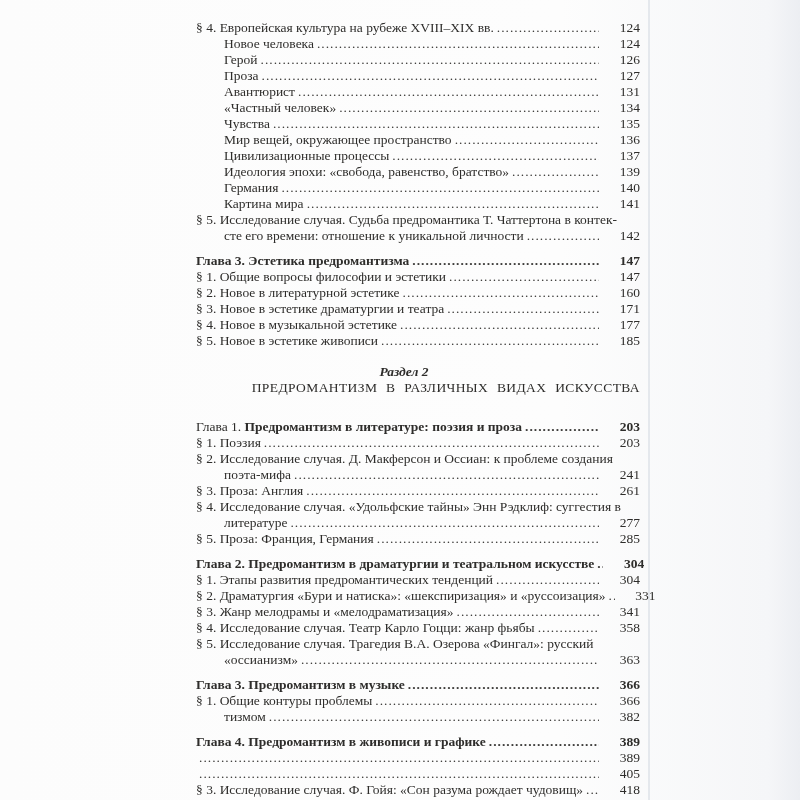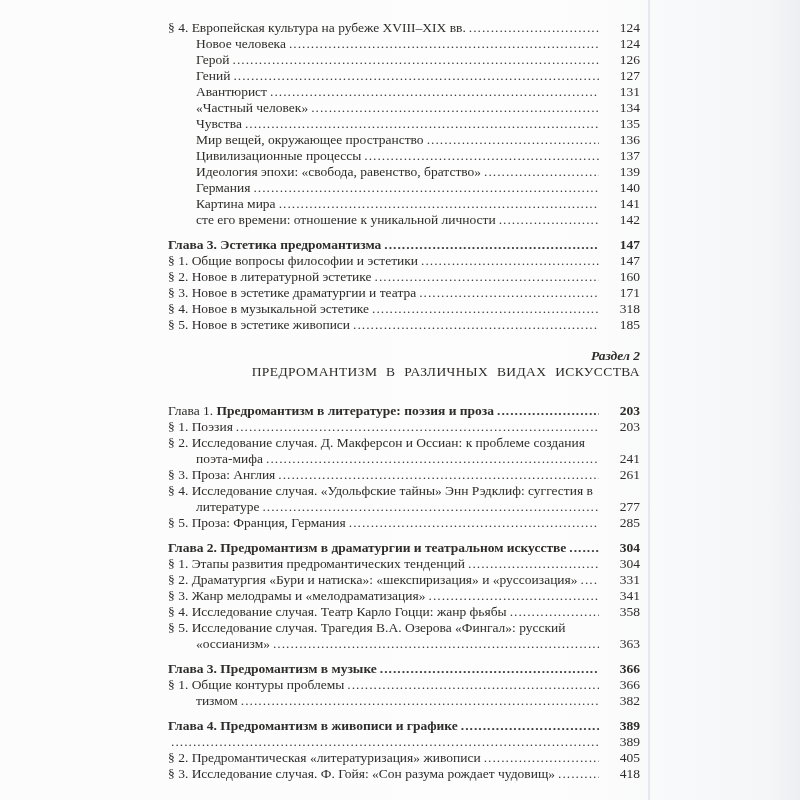--- a/index.html
+++ b/index.html
@@ -14,35 +14,35 @@
     background:linear-gradient(90deg,#fcfcfc 0%,#fdfdfd 70%,#f5f6f8 96%,#eceef2 100%);
   }
   .page-edge{
     position:absolute;top:0;bottom:0;left:648px;width:2px;
     background:rgba(176,186,202,0.28);
   }
   .toc{
     position:absolute;left:168px;top:20px;width:472px;
     font-size:13.5px;line-height:16px;
   }
-  .row{display:flex;align-items:flex-start;}
+  .row{display:flex;align-items:flex-start;margin-left:28px;}
   .row .label{white-space:nowrap;flex:0 1 auto;}
   .row.topic .label{padding-left:28px;}
   .row.cont .label{padding-left:28px;}
   .row.chapter{margin-top:9px;font-weight:bold;}
   .row.chapter .pre{font-weight:normal;}
   .dots{
     flex:1 1 auto;min-width:6px;overflow:hidden;white-space:nowrap;
     margin-left:3px;letter-spacing:1px;color:#3d3c3a;
   }
   .pagenum{
     flex:0 0 32px;text-align:right;margin-left:9px;
   }
   .part-num{
-    margin-top:15px;text-align:right;font-weight:bold;font-style:italic;
+    margin-top:15px;text-align:center;font-weight:bold;font-style:italic;
   }
   .part-title{
     text-align:right;font-weight:normal;margin-bottom:23px;
     letter-spacing:0.4px;word-spacing:5px;
   }
 </style>
 </head>
 <body>
 
 <div class="paper"></div>
@@ -57,21 +57,21 @@
       <span class="label">Новое человека</span>
       <span class="dots">............................................................................................................................................................................................................................</span>
       <span class="pagenum">124</span>
     </div>
     <div class="row topic">
       <span class="label">Герой</span>
       <span class="dots">............................................................................................................................................................................................................................</span>
       <span class="pagenum">126</span>
     </div>
     <div class="row topic">
-      <span class="label">Гений</span>
+      <span class="label">Проза</span>
       <span class="dots">............................................................................................................................................................................................................................</span>
       <span class="pagenum">127</span>
     </div>
     <div class="row topic">
       <span class="label">Авантюрист</span>
       <span class="dots">............................................................................................................................................................................................................................</span>
       <span class="pagenum">131</span>
     </div>
     <div class="row topic">
       <span class="label">«Частный человек»</span>
@@ -101,20 +101,23 @@
     <div class="row topic">
       <span class="label">Германия</span>
       <span class="dots">............................................................................................................................................................................................................................</span>
       <span class="pagenum">140</span>
     </div>
     <div class="row topic">
       <span class="label">Картина мира</span>
       <span class="dots">............................................................................................................................................................................................................................</span>
       <span class="pagenum">141</span>
     </div>
+    <div class="row">
+      <span class="label">§ 5. Исследование случая. Судьба предромантика Т. Чаттертона в контек-</span>
+    </div>
     <div class="row cont">
       <span class="label">сте его времени: отношение к уникальной личности</span>
       <span class="dots">............................................................................................................................................................................................................................</span>
       <span class="pagenum">142</span>
     </div>
     <div class="row chapter">
       <span class="label">Глава 3. Эстетика предромантизма</span>
       <span class="dots">............................................................................................................................................................................................................................</span>
       <span class="pagenum">147</span>
     </div>
@@ -129,21 +132,21 @@
       <span class="pagenum">160</span>
     </div>
     <div class="row">
       <span class="label">§ 3. Новое в эстетике драматургии и театра</span>
       <span class="dots">............................................................................................................................................................................................................................</span>
       <span class="pagenum">171</span>
     </div>
     <div class="row">
       <span class="label">§ 4. Новое в музыкальной эстетике</span>
       <span class="dots">............................................................................................................................................................................................................................</span>
-      <span class="pagenum">318</span>
+      <span class="pagenum">177</span>
     </div>
     <div class="row">
       <span class="label">§ 5. Новое в эстетике живописи</span>
       <span class="dots">............................................................................................................................................................................................................................</span>
       <span class="pagenum">185</span>
     </div>
     <div class="part-num">Раздел 2</div>
     <div class="part-title">ПРЕДРОМАНТИЗМ В РАЗЛИЧНЫХ ВИДАХ ИСКУССТВА</div>
     <div class="row chapter">
       <span class="label"><span class="pre">Глава 1. </span><span class="ttl">Предромантизм в литературе: поэзия и проза</span></span>
@@ -232,21 +235,20 @@
     <div class="row chapter">
       <span class="label">Глава 4. Предромантизм в живописи и графике</span>
       <span class="dots">............................................................................................................................................................................................................................</span>
       <span class="pagenum">389</span>
     </div>
     <div class="row">
       <span class="dots">............................................................................................................................................................................................................................</span>
       <span class="pagenum">389</span>
     </div>
     <div class="row">
-      <span class="label">§ 2. Предромантическая «литературизация» живописи</span>
       <span class="dots">............................................................................................................................................................................................................................</span>
       <span class="pagenum">405</span>
     </div>
     <div class="row">
       <span class="label">§ 3. Исследование случая. Ф. Гойя: «Сон разума рождает чудовищ»</span>
       <span class="dots">............................................................................................................................................................................................................................</span>
       <span class="pagenum">418</span>
     </div>
   </div>
 

